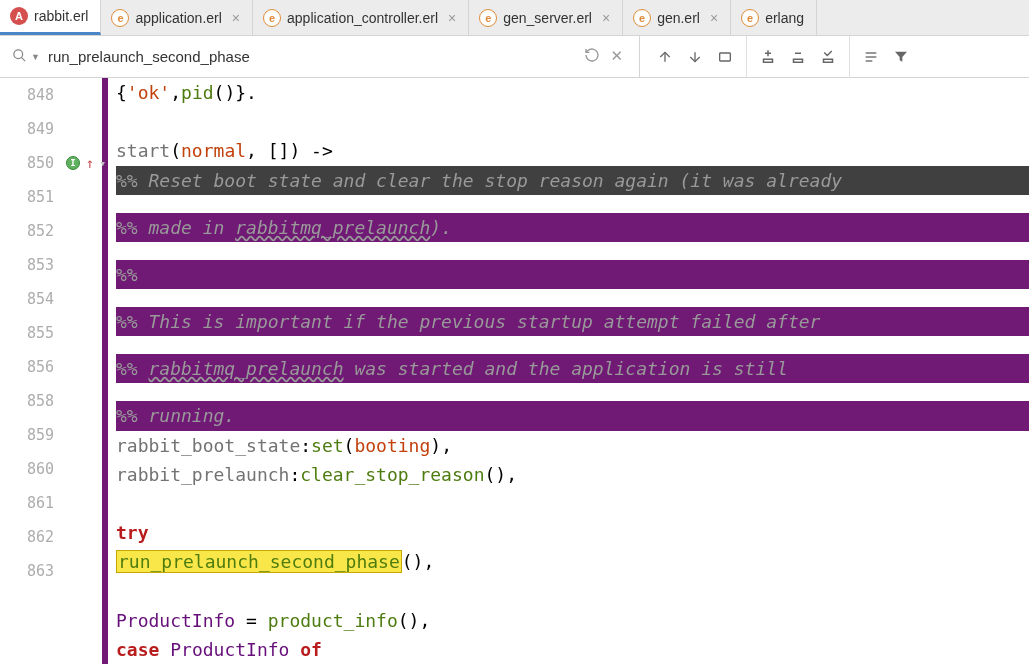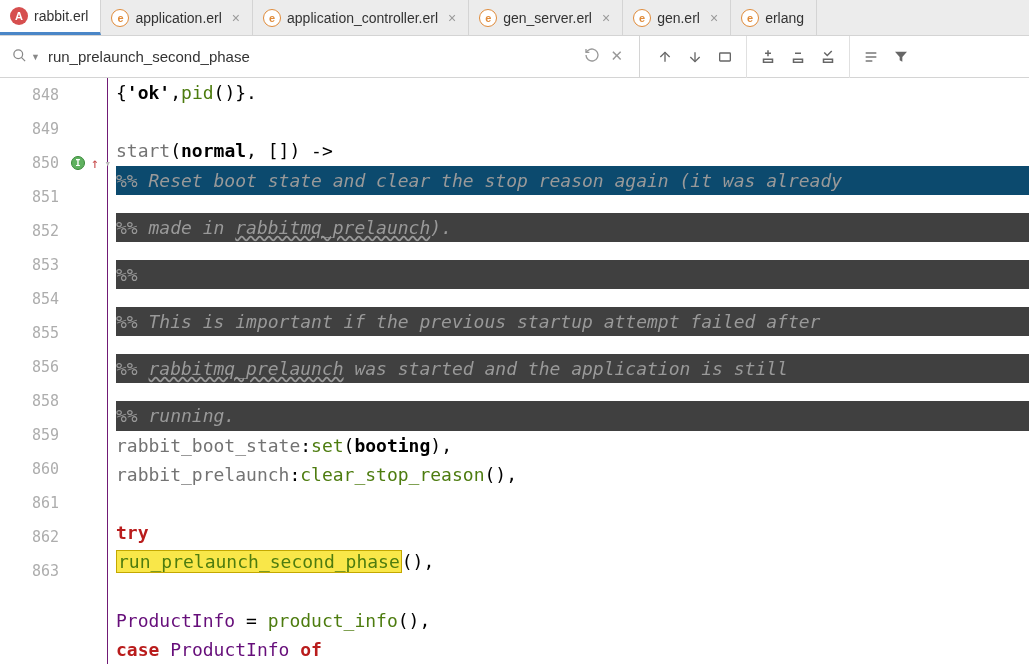--- a/index.html
+++ b/index.html
@@ -126,21 +126,21 @@
 .editor {
   display: flex;
   flex: 1;
   overflow: hidden;
   font-family: "DejaVu Sans Mono", "Consolas", monospace;
   font-size: 18px;
 }
 .gutter {
   width: 108px;
   background: #fff;
-  border-right: 1px solid #701a75;
+  border-right: 6px solid #701a75;
   display: flex;
   flex-direction: column;
 }
 .gutter-row {
   height: 34px;
   display: flex;
   align-items: center;
   justify-content: flex-end;
   padding-right: 48px;
   color: #adadad;
@@ -179,24 +179,24 @@
   display: flex;
   flex-direction: column;
   padding-left: 8px;
 }
 .code-row {
   height: 34px;
   display: flex;
   align-items: center;
   white-space: pre;
 }
-.code-row.hl { background: #404040; margin-top: 18px; }
-.code-row.hl-cursor { background: #0c4a6e; }
+.code-row.hl { background: #701a75; margin-top: 18px; }
+.code-row.hl-cursor { background: #404040; }
 .kw { color: #b91c1c; font-weight: bold; }
-.atom { color: #000000; font-weight: bold; }
+.atom { color: #c2410c; font-weight: normal; }
 .comment { color: #999; font-style: italic; }
 .comment .wavy { text-decoration: underline; text-decoration-style: wavy; text-decoration-color: #999; }
 .ident { color: #737373; }
 .punct { color: #000; }
 .call { color: #4d7c0f; }
 .var { color: #660e7a; text-align: center; }
 .highlight {
   background: #f9e749;
   border: 1px solid #c4a800;
   padding: 0 1px;

